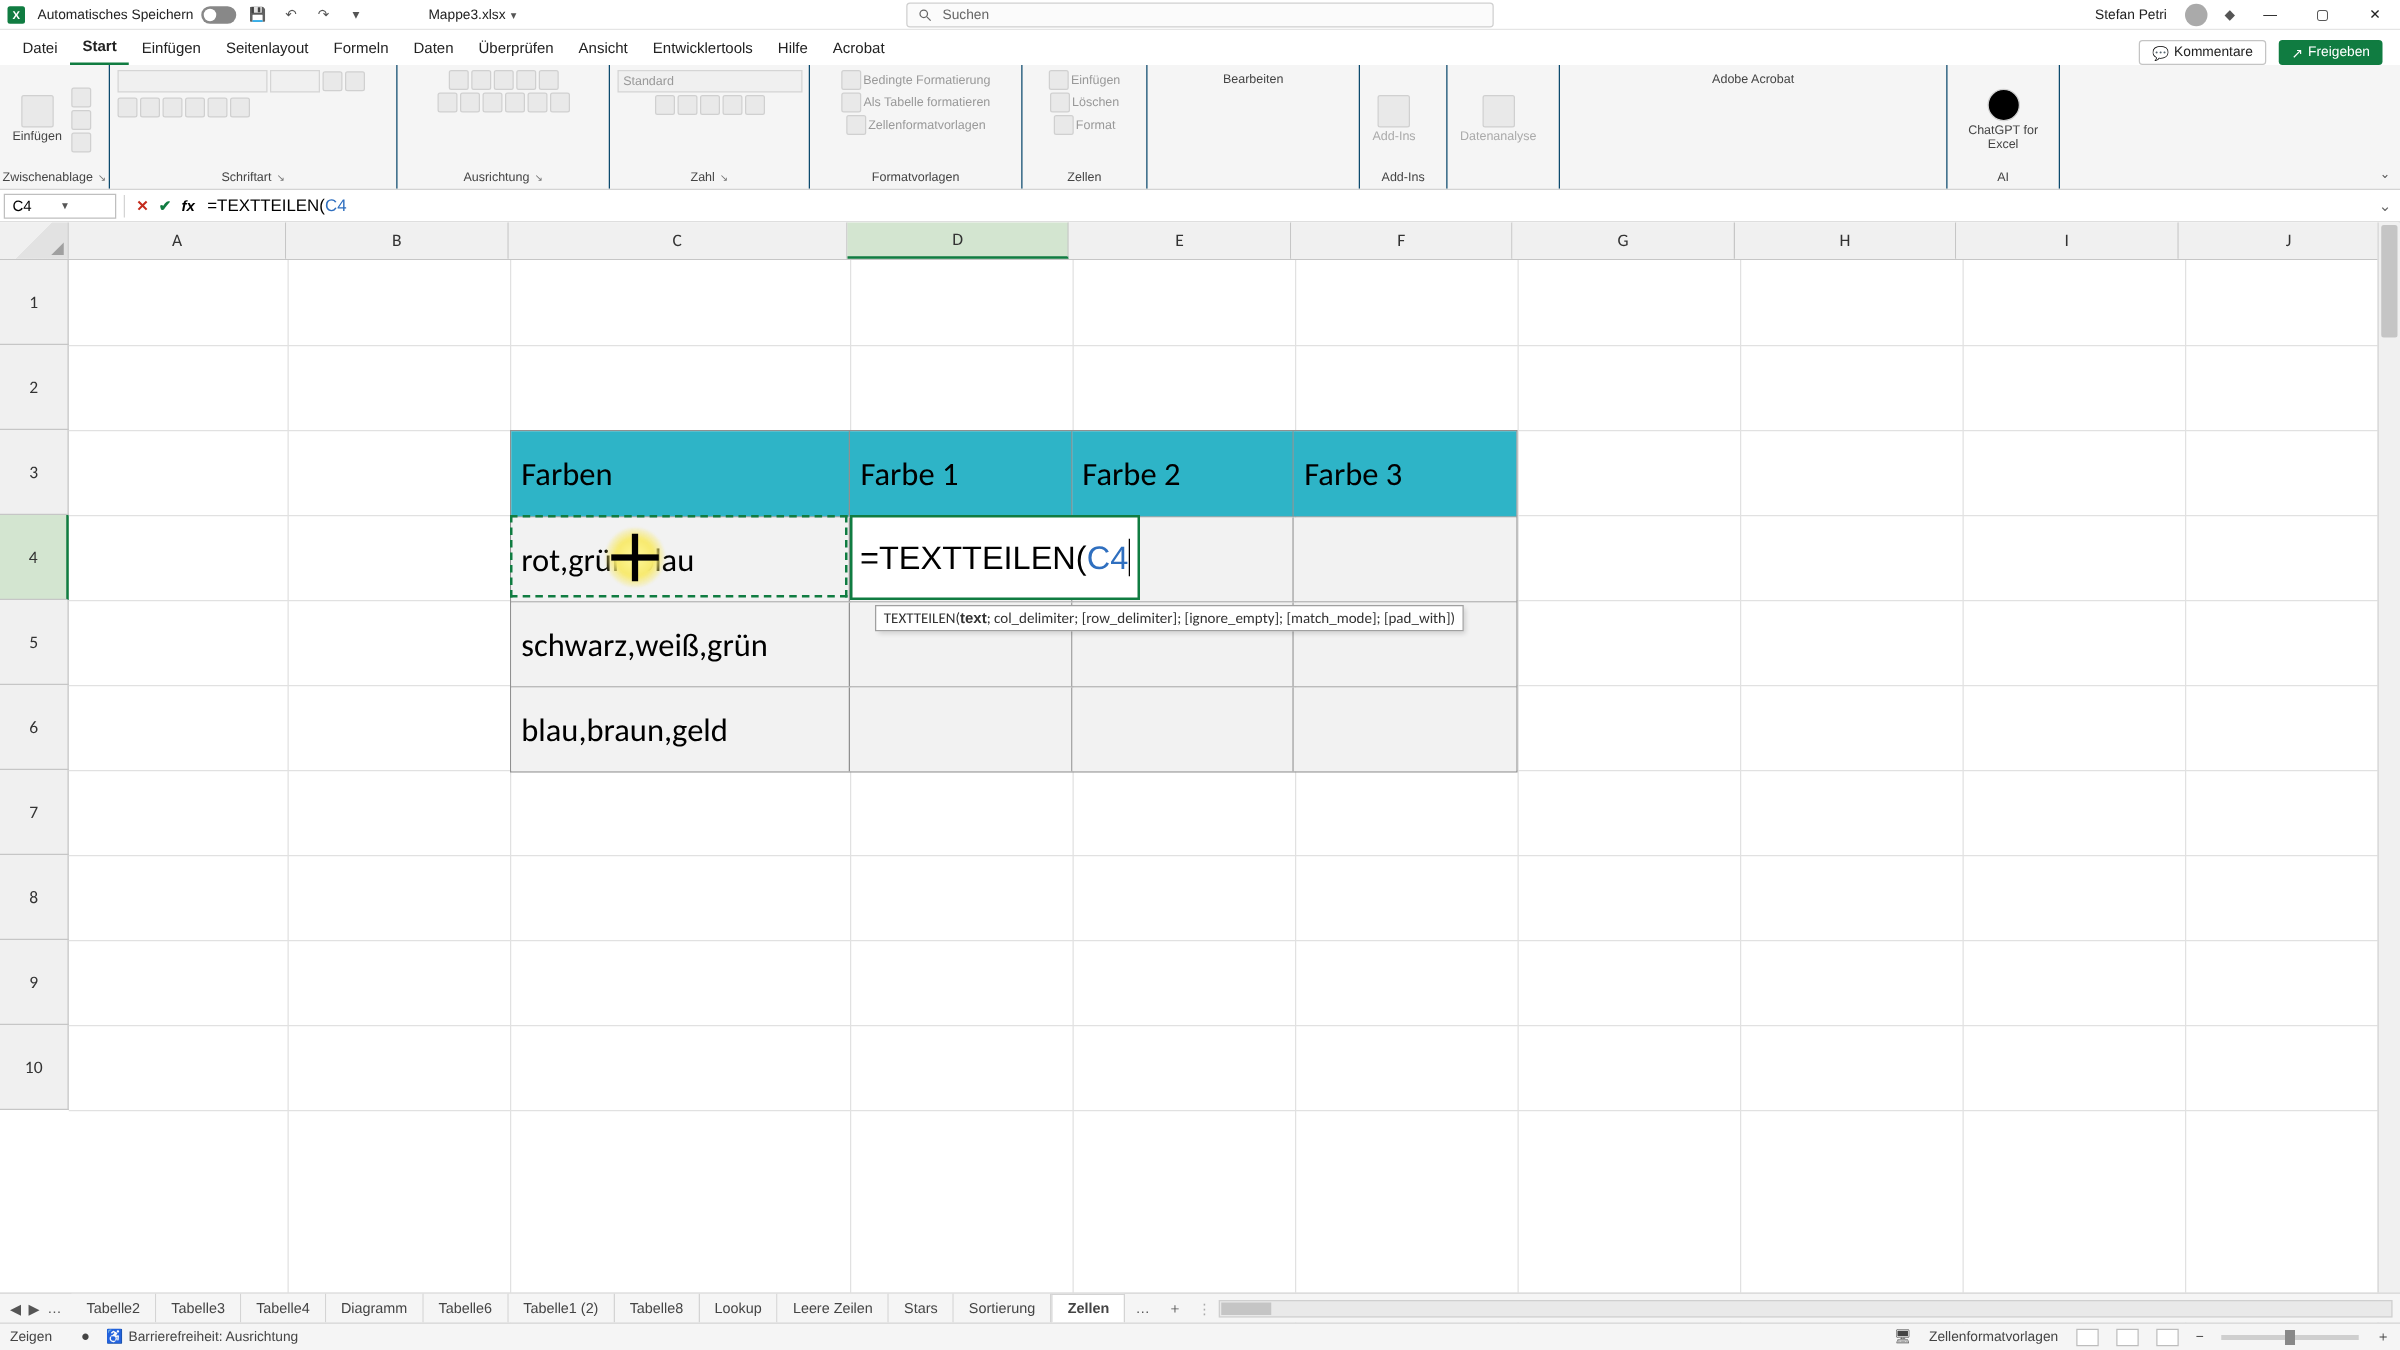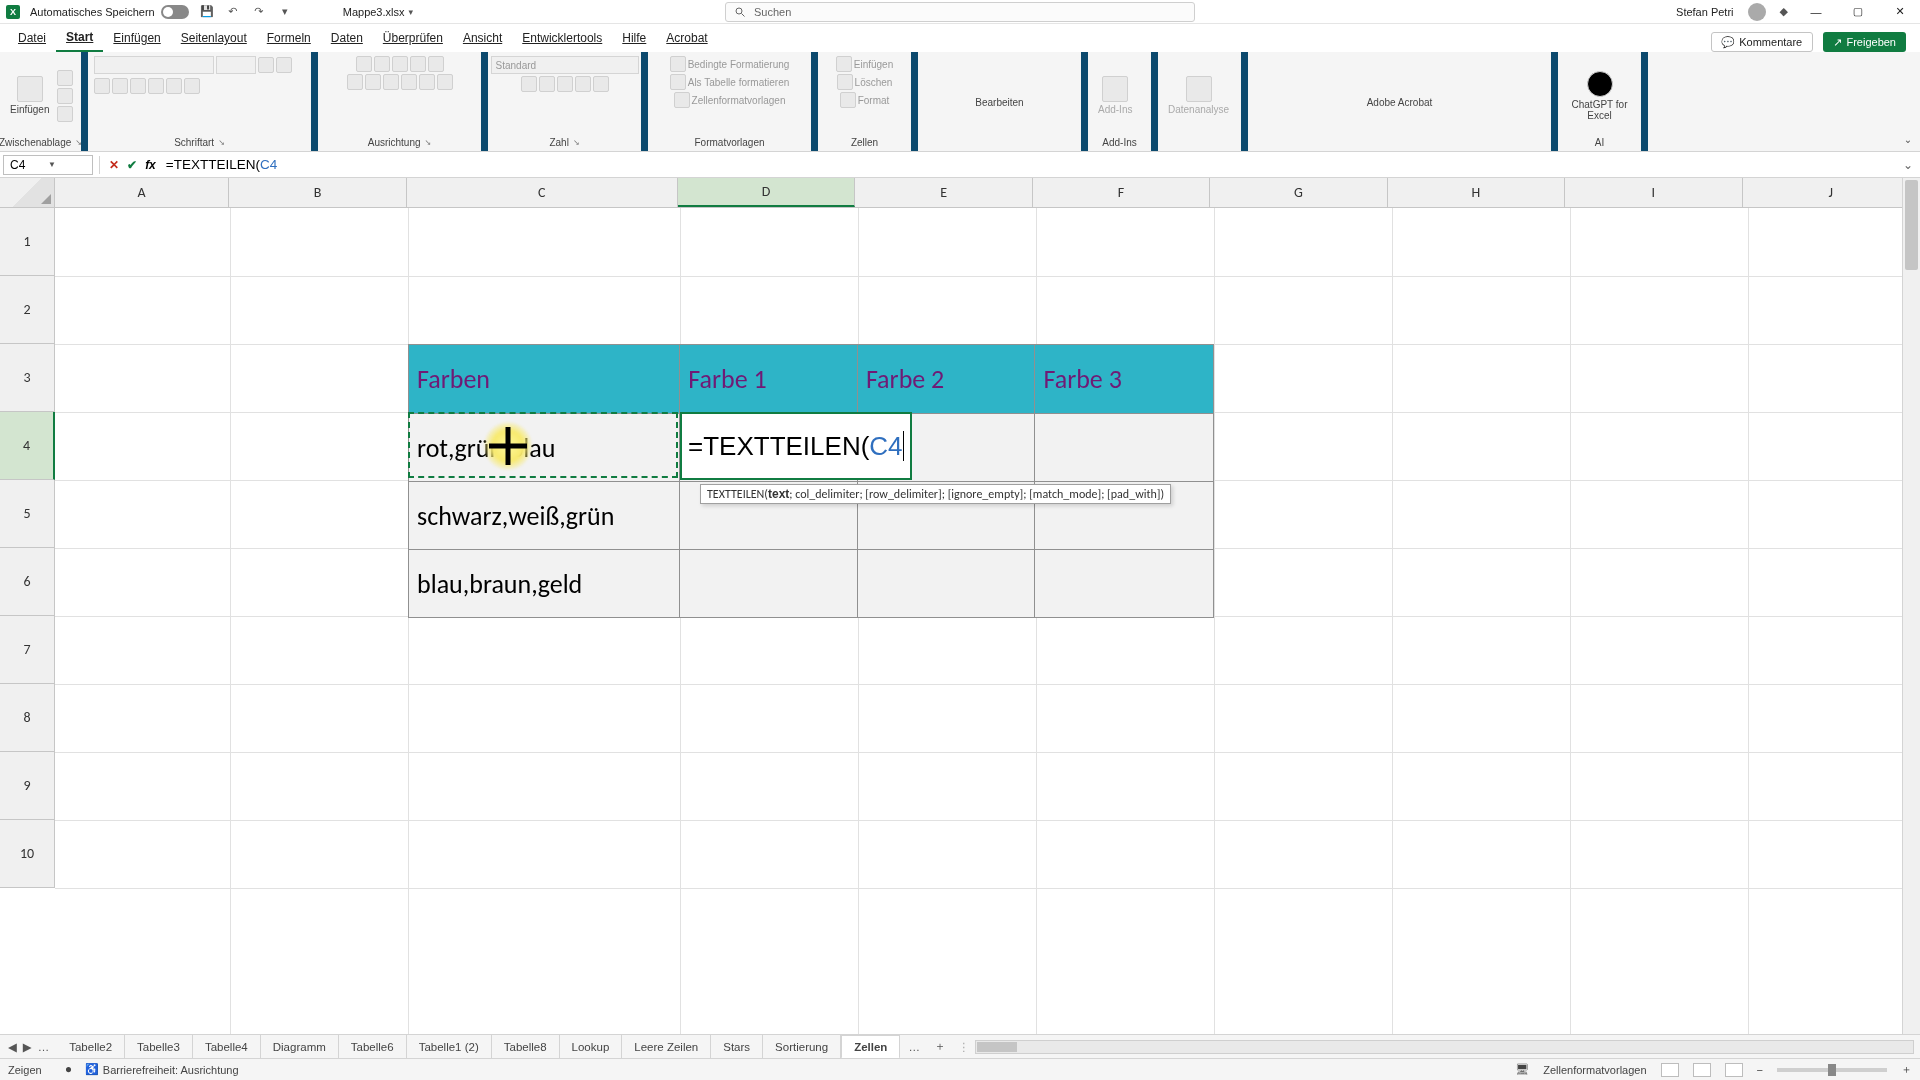--- a/index.html
+++ b/index.html
@@ -18,30 +18,30 @@
 .search-box svg { width: 12px; height: 12px; }
 .title-right { margin-left: auto; display: flex; align-items: center; gap: 14px; }
 .avatar { width: 18px; height: 18px; border-radius: 50%; background: #aaa; }
 .win-btn { width: 28px; height: 14px; display: flex; align-items: center; justify-content: center; }
 
 .doc-name { display: flex; align-items: center; gap: 4px; margin-left: 40px; }
 
 
 .tab-strip { height: 28px; background: #fff; display: flex; align-items: flex-end; padding: 0 8px; font-size: 12px; color: #222; }
 .tabs { display: flex; height: 28px; align-items: center; }
-.tab { padding: 0 10px; height: 28px; display: flex; align-items: center; cursor: pointer; text-decoration: underline; }
+.tab { padding: 0 10px; height: 28px; display: flex; align-items: center; cursor: pointer; }
 .tab.active { font-weight: 600; border-bottom: 2px solid #107c41; }
 .tab-strip-right { margin-left: auto; display: flex; align-items: center; gap: 10px; padding-right: 6px; }
 .comments-btn, .share-btn { height: 20px; border-radius: 3px; padding: 0 10px; font-size: 11px; display: flex; align-items: center; gap: 4px; }
 .comments-btn { border: 1px solid #c4c4c4; background: #fff; }
 .share-btn { background: #107c41; color: #fff; }
 
 
 .ribbon { height: 100px; background: #f5f5f5; border-bottom: 1px solid #d4d4d4; display: flex; align-items: stretch; font-size: 10px; color: #555; overflow: hidden; }
-.ribbon-group { border-right: 7px solid #0c4a6e; display: flex; flex-direction: column; padding: 4px 6px 2px; justify-content: center; }
+.ribbon-group { border-right: 1px solid #0c4a6e; display: flex; flex-direction: column; padding: 4px 6px 2px; }
 .ribbon-group-body { flex: 1; display: flex; align-items: center; gap: 4px; }
 .ribbon-group-label { text-align: center; font-size: 10px; color: #444; height: 14px; display: flex; align-items: center; justify-content: center; gap: 4px; }
 .rg-btn { display: flex; flex-direction: column; align-items: center; gap: 2px; padding: 2px 4px; color: #444; }
 .rg-btn.disabled { color: #aaa; }
 .rg-icon-lg { width: 26px; height: 26px; background: #e9e9e9; border: 1px solid #d0d0d0; border-radius: 2px; }
 .rg-icon-sm { width: 16px; height: 16px; background: #e9e9e9; border: 1px solid #d0d0d0; border-radius: 2px; }
 .stack { display: flex; flex-direction: column; gap: 2px; }
 .row { display: flex; gap: 2px; align-items: center; }
 .combo-dis { height: 18px; background: #f0f0f0; border: 1px solid #d5d5d5; }
 .ribbon-collapse { margin-left: auto; width: 24px; display: flex; align-items: flex-end; justify-content: center; padding-bottom: 6px; color: #555; }
@@ -73,21 +73,21 @@
 .row-head { height: 68px; border-bottom: 1px solid #c6c6c6; border-right: 1px solid #c6c6c6; background: #f0f0f0; font-size: 14px; font-family: Calibri,Arial,sans-serif; color: #333; display: flex; align-items: center; justify-content: center; }
 .row-head.highlight { background: #d3e5d0; border-right: 2px solid #107c41; }
 
 .cells { position: absolute; left: 55px; top: 0; right: 0; bottom: 0; }
 .gridline-v { position: absolute; top: 0; bottom: 0; width: 0; border-right: 1px solid #e1e1e1; }
 .gridline-h { position: absolute; left: 0; right: 0; height: 0; border-bottom: 1px solid #e1e1e1; }
 
 
 .tbl { position: absolute; border: 1px solid #909090; }
 .tbl .hdr-row { display: flex; height: 68px; }
-.tbl .hdr-cell { background: #2eb4c7; color: #701a75; font-size: 26px; font-family: Calibri,Arial,sans-serif; font-weight: 400; display: flex; align-items: center; padding: 0 8px; border-right: 1px solid #909090; }
+.tbl .hdr-cell { background: #2eb4c7; color: #000000; font-size: 26px; font-family: Calibri,Arial,sans-serif; font-weight: 400; display: flex; align-items: center; padding: 0 8px; border-right: 1px solid #909090; }
 .tbl .hdr-cell:last-child { border-right: none; }
 .tbl .data-row { display: flex; height: 68px; border-top: 1px solid #909090; }
 .tbl .data-cell { background: #f2f2f2; border-right: 1px solid #909090; font-size: 26px; font-family: Calibri,Arial,sans-serif; color: #000; display: flex; align-items: center; padding: 0 8px; position: relative; }
 .tbl .data-cell:last-child { border-right: none; }
 
 
 .marching { position: absolute; border: 2px dashed #107c41; pointer-events: none; }
 
 
 .edit-cell { position: absolute; background: #fff; border: 2px solid #107c41; font-size: 26px; font-family: Calibri,Arial,sans-serif; color: #000; display: flex; align-items: center; padding: 0 6px; white-space: nowrap; }

